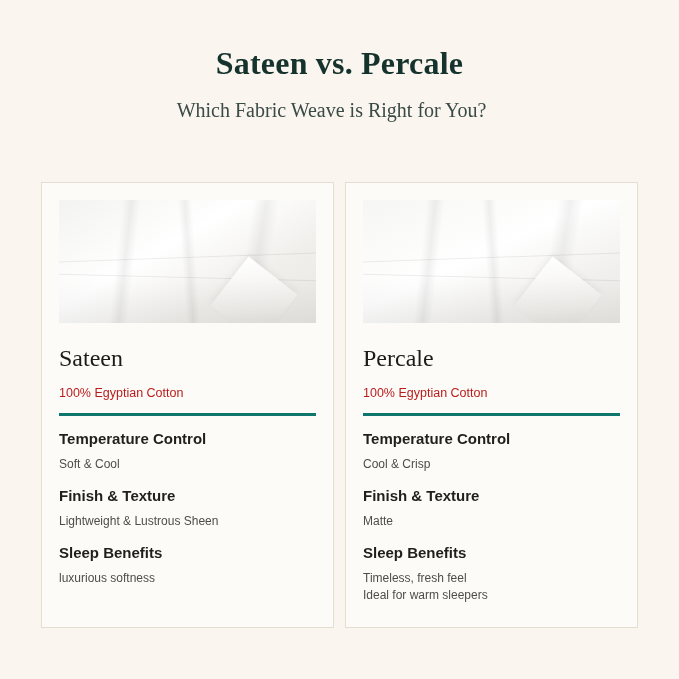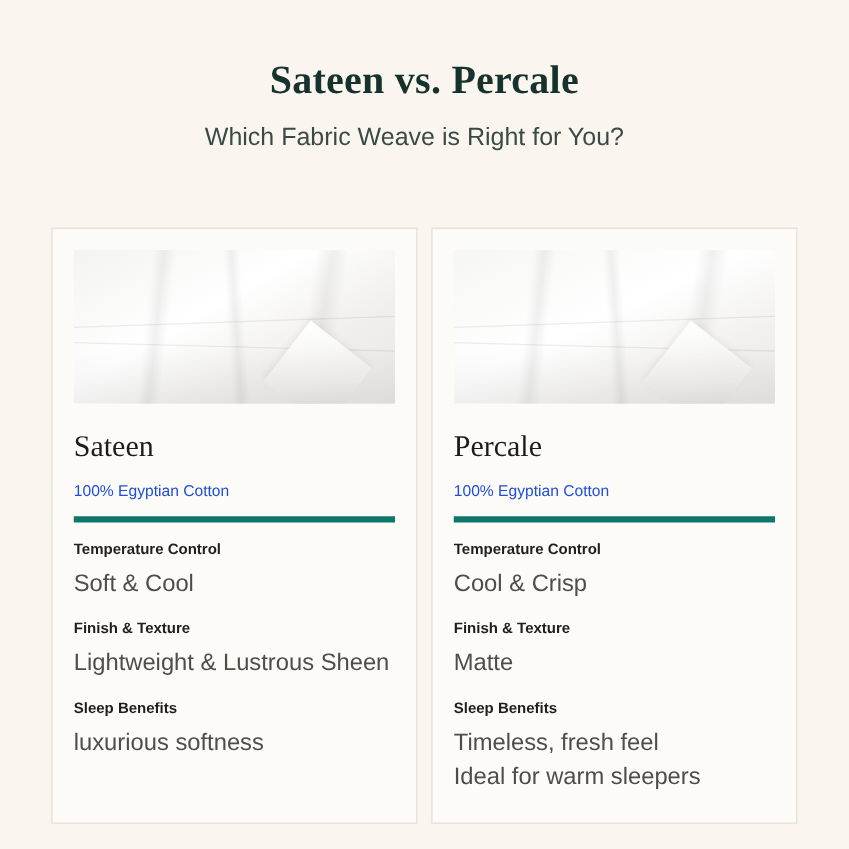--- a/index.html
+++ b/index.html
@@ -31,21 +31,21 @@
   .title {
     font-family: "Liberation Serif", serif;
     font-size: 32px;
     font-weight: 700;
     color: #15332c;
     letter-spacing: 0.2px;
     margin: 0;
     line-height: 1.2;
   }
   .subtitle {
-    font-family: Liberation Sans, sans-serif;
+    font-family: Liberation Serif, serif;
     font-size: 20px;
     font-weight: 400;
     color: #3a4a46;
     margin: 16px 16px 0 0;
     line-height: 1.2;
   }
   .cards {
     margin-top: 60px;
     display: flex;
     gap: 11px;
@@ -105,36 +105,36 @@
   .card-title {
     font-family: "Liberation Serif", serif;
     font-size: 24px;
     font-weight: 400;
     color: #1c1c1a;
     margin: 22px 0 0 0;
     line-height: 1.1;
   }
   .card-sub {
     font-size: 12.5px;
-    color: #1d4ed8;
+    color: #b91c1c;
     margin: 14px 0 0 0;
     padding-bottom: 13px;
-    border-bottom: 5px solid #0f766e;
+    border-bottom: 3px solid #0f766e;
   }
   .spec {
     margin-top: 14px;
   }
   .spec-label {
-    font-size: 12px;
+    font-size: 15px;
     font-weight: 700;
     color: #1f1f1d;
     line-height: 1.25;
   }
   .spec-value {
-    font-size: 19px;
+    font-size: 12px;
     font-weight: 400;
     color: #4d4d49;
     margin-top: 7px;
     line-height: 1.45;
   }
   .spec-value .line {
     display: block;
   }
 </style>
 </head>

